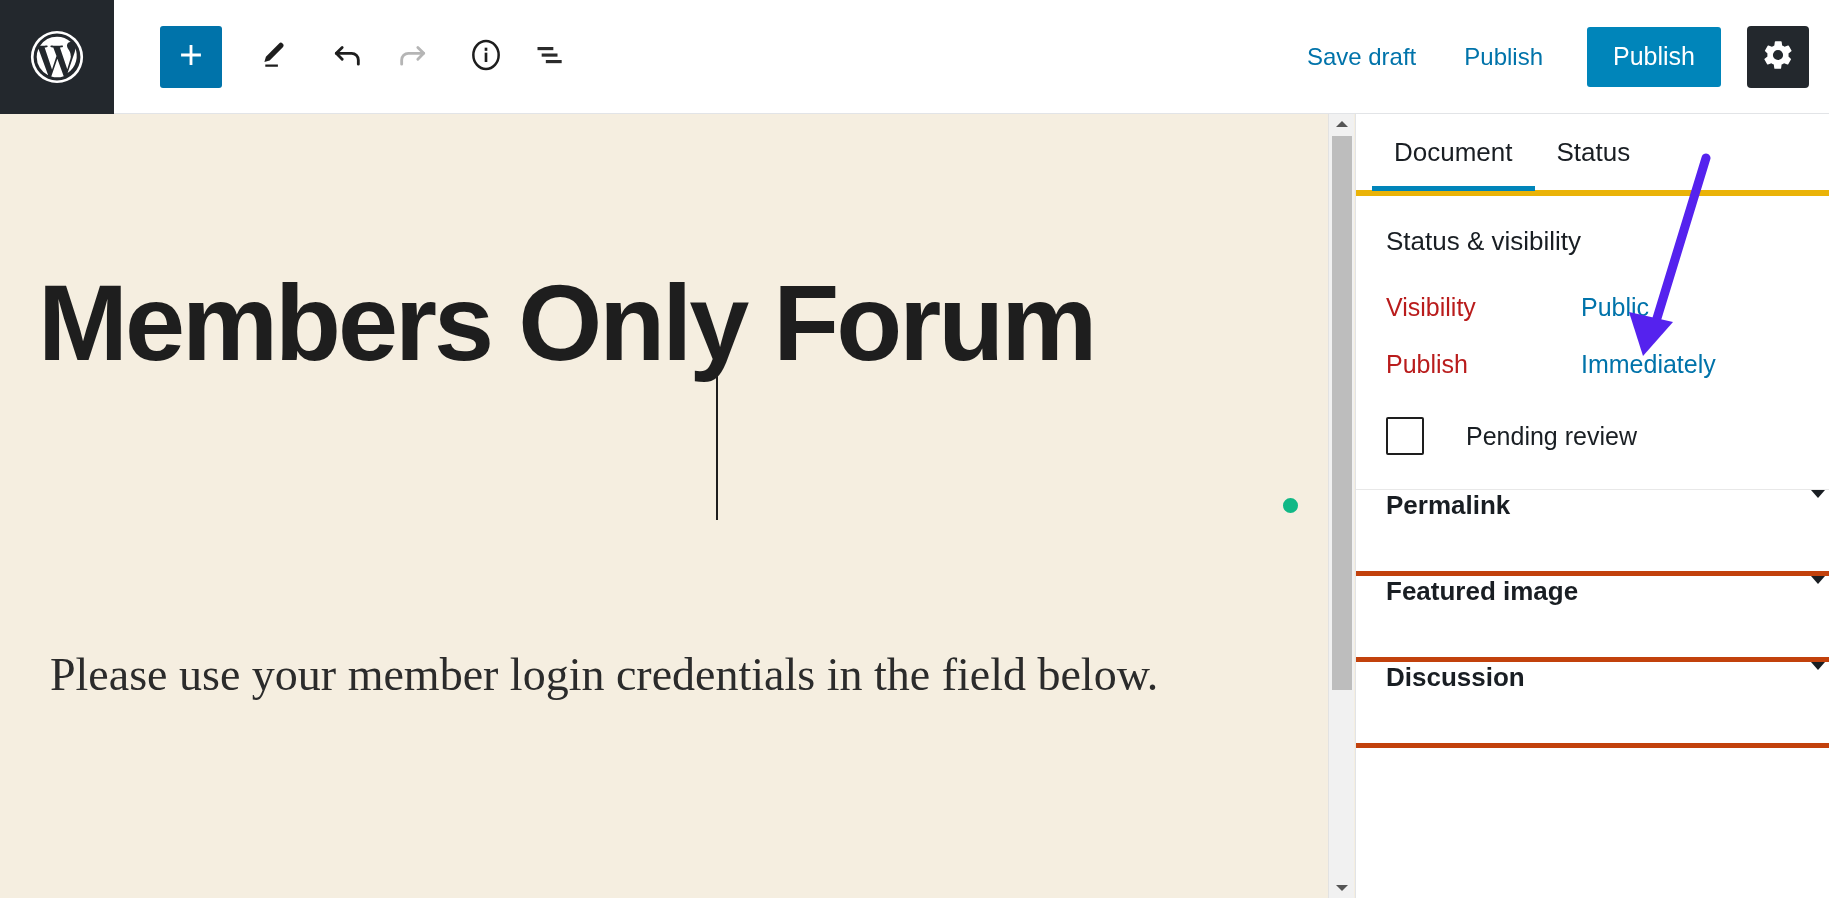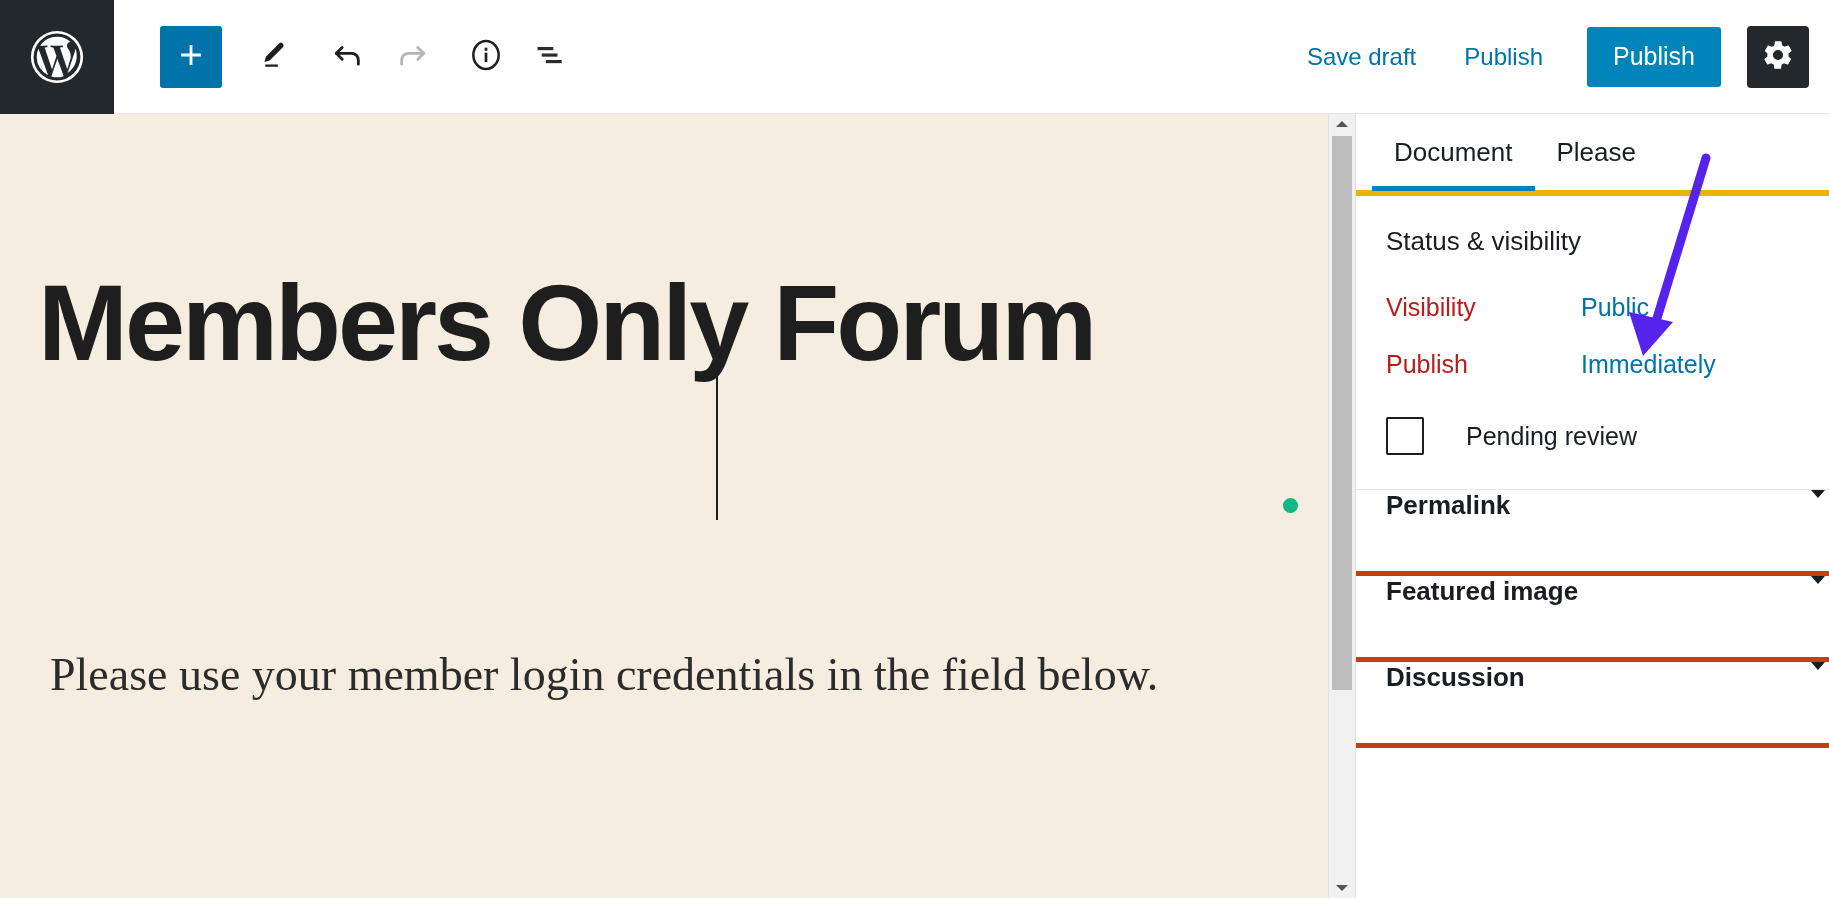--- a/index.html
+++ b/index.html
@@ -439,21 +439,21 @@
     <div class="sb-thumb"></div>
     <div class="sb-arrow down">
       <i></i>
     </div>
   </div>
 
   <div class="sidebar">
 
     <div class="sb-tabs">
       <button class="sb-tab active">Document</button>
-      <button class="sb-tab">Please</button>
+      <button class="sb-tab">Status</button>
     </div>
 
     <div class="panel">
       <div class="panel-title">Status &amp; visibility</div>
 
       <div class="panel-row">
         <span class="row-label">Visibility</span>
         <button class="row-value">Public</button>
       </div>
 

